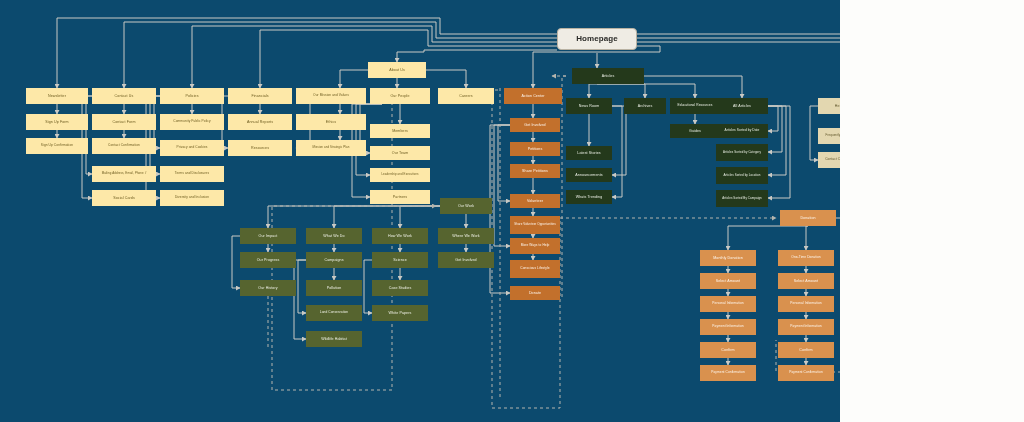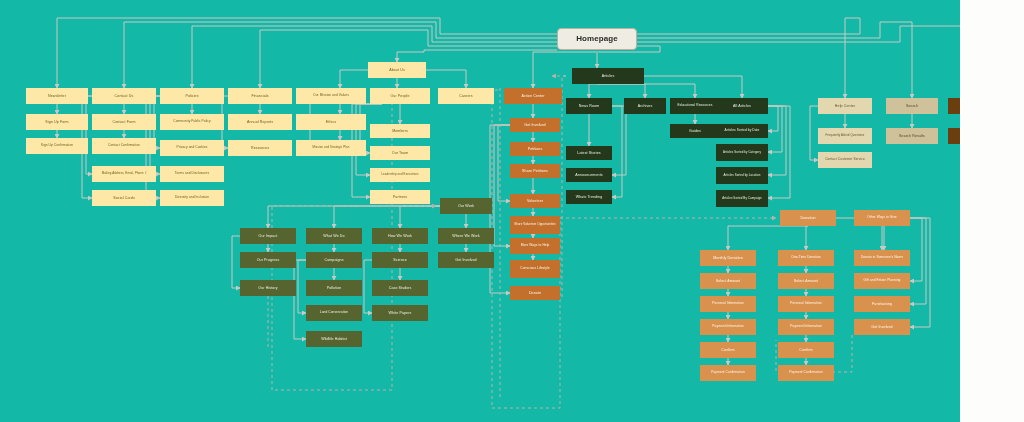--- a/index.html
+++ b/index.html
@@ -1,17 +1,17 @@
 <!DOCTYPE html>
 <html><head>
 <meta charset="utf-8">
 <style>
   html,body{margin:0;padding:0;background:#fdfdfb;}
   body{font-family:"Liberation Sans",sans-serif;}
-  #canvas{position:relative;width:960px;height:422px;background:#14b8a6;overflow:hidden;}
+  #canvas{position:relative;width:840px;height:422px;background:#0c4a6e;overflow:hidden;}
   svg#wires{position:absolute;left:0;top:0;width:1024px;height:422px;pointer-events:none;}
   .node{position:absolute;box-sizing:border-box;display:flex;align-items:center;justify-content:center;
         text-align:center;line-height:1.15;letter-spacing:.1px;overflow:hidden;}
   .node span{display:block;padding:0 2px;}
   
   .t-home{background:#efece4;border:1px solid #b9b2a2;border-radius:4px;color:#2b2b28;font-weight:bold;}
   .t-yellow{background:#fde8a8;color:#6b5a1e;}
   .t-dgreen{background:#24391b;color:#eef2e8;}
   .t-ogreen{background:#56642f;color:#f1f3e8;}
   .t-orange{background:#c2702c;color:#fff7ef;}

